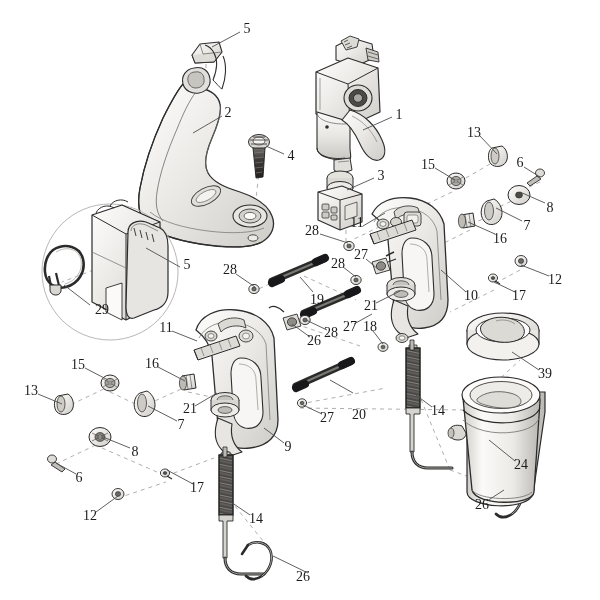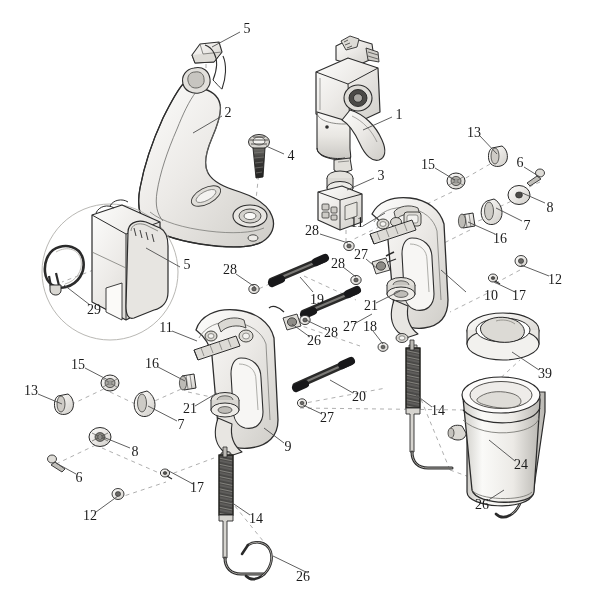--- a/index.html
+++ b/index.html
@@ -595,43 +595,43 @@
   <span class="callout" style="left:428px;top:165px">15</span>
   <span class="callout" style="left:520px;top:163px">6</span>
   <span class="callout" style="left:550px;top:208px">8</span>
   <span class="callout" style="left:527px;top:226px">7</span>
   <span class="callout" style="left:500px;top:239px">16</span>
   <span class="callout" style="left:357px;top:223px">11</span>
   <span class="callout" style="left:312px;top:231px">28</span>
   <span class="callout" style="left:361px;top:255px">27</span>
   <span class="callout" style="left:555px;top:280px">12</span>
   <span class="callout" style="left:519px;top:296px">17</span>
-  <span class="callout" style="left:491px;top:296px">10</span>
+  <span class="callout" style="left:471px;top:296px">10</span>
   <span class="callout" style="left:187px;top:265px">5</span>
-  <span class="callout" style="left:94px;top:310px">29</span>
+  <span class="callout" style="left:102px;top:310px">29</span>
   <span class="callout" style="left:230px;top:270px">28</span>
   <span class="callout" style="left:317px;top:300px">19</span>
   <span class="callout" style="left:338px;top:264px">28</span>
   <span class="callout" style="left:371px;top:306px">21</span>
   <span class="callout" style="left:331px;top:333px">28</span>
   <span class="callout" style="left:314px;top:341px">26</span>
   <span class="callout" style="left:350px;top:327px">27</span>
   <span class="callout" style="left:370px;top:327px">18</span>
   <span class="callout" style="left:166px;top:328px">11</span>
   <span class="callout" style="left:78px;top:365px">15</span>
   <span class="callout" style="left:152px;top:364px">16</span>
   <span class="callout" style="left:31px;top:391px">13</span>
   <span class="callout" style="left:181px;top:425px">7</span>
   <span class="callout" style="left:190px;top:409px">21</span>
   <span class="callout" style="left:135px;top:452px">8</span>
   <span class="callout" style="left:79px;top:478px">6</span>
   <span class="callout" style="left:197px;top:488px">17</span>
   <span class="callout" style="left:90px;top:516px">12</span>
   <span class="callout" style="left:288px;top:447px">9</span>
-  <span class="callout" style="left:359px;top:397px">20</span>
+  <span class="callout" style="left:359px;top:415px">20</span>
   <span class="callout" style="left:327px;top:418px">27</span>
   <span class="callout" style="left:438px;top:411px">14</span>
   <span class="callout" style="left:256px;top:519px">14</span>
   <span class="callout" style="left:545px;top:374px">39</span>
   <span class="callout" style="left:521px;top:465px">24</span>
   <span class="callout" style="left:482px;top:505px">26</span>
   <span class="callout" style="left:303px;top:577px">26</span>
 </div>
 
 </div>

